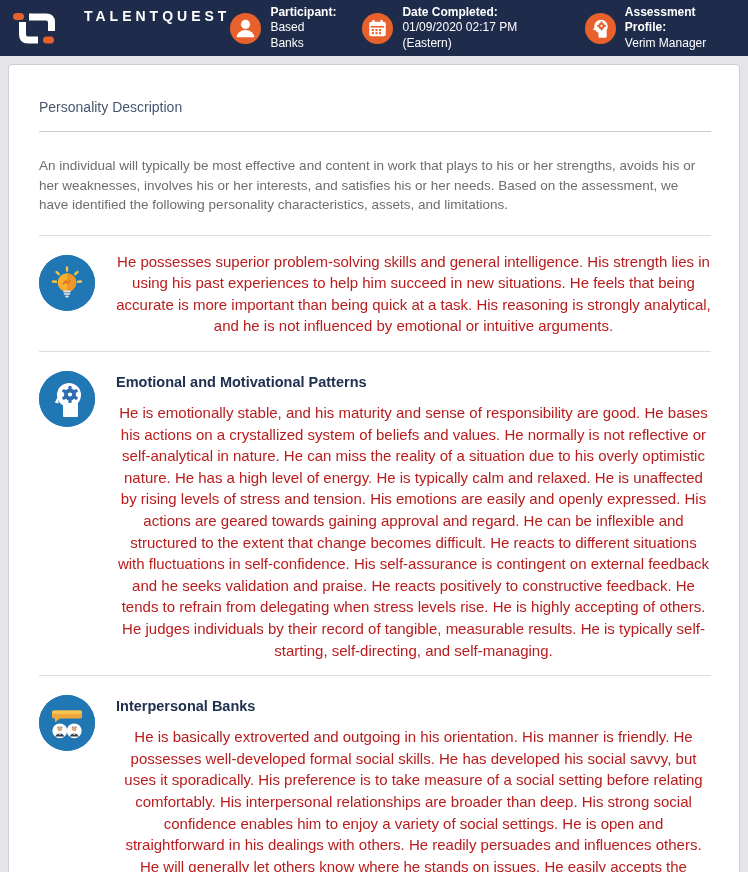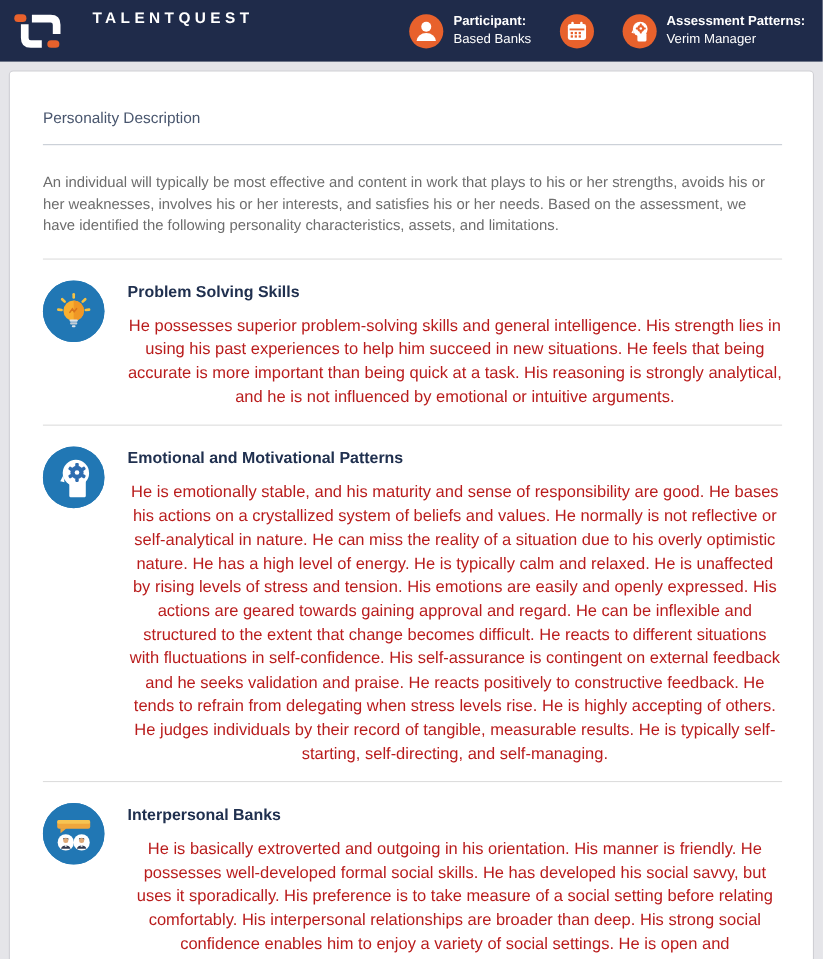--- a/index.html
+++ b/index.html
@@ -139,20 +139,24 @@
           <rect x="8.5" y="12.5" width="13" height="1.6" fill="#e8612c"></rect>
           <g fill="#e8612c">
             <rect x="9.5" y="15.5" width="2" height="2"></rect>
               <rect x="13" y="15.5" width="2" height="2"></rect>
               <rect x="16.5" y="15.5" width="2" height="2"></rect>
             <rect x="9.5" y="18.5" width="2" height="2"></rect>
               <rect x="13" y="18.5" width="2" height="2"></rect>
               <rect x="16.5" y="18.5" width="2" height="2"></rect>
           </g>
         </svg>
+      </span>
+      <span class="hi-text">
+        <span class="hi-label">Date Completed:</span>
+        <span class="hi-value">01/09/2020 02:17 PM (Eastern)</span>
       </span>
     </div>
 
     <div class="header-item">
       <span class="hi-circle">
         <svg viewBox="0 0 30 30" width="31" height="31">
           <circle cx="15.5" cy="13" r="6.5" fill="#ffffff"></circle>
           <rect x="13" y="16" width="8" height="8" rx="1.5" fill="#ffffff"></rect>
           <polygon points="9.2,13.5 7.8,16.3 10,16.8" fill="#ffffff"></polygon>
           <g transform="translate(16,12.5)" fill="#e8612c">
@@ -161,21 +165,21 @@
               <rect x="-0.9" y="-4.4" width="1.8" height="2" rx="0.6"></rect>
               <rect x="-0.9" y="2.4" width="1.8" height="2" rx="0.6"></rect>
               <rect x="-4.4" y="-0.9" width="2" height="1.8" rx="0.6"></rect>
               <rect x="2.4" y="-0.9" width="2" height="1.8" rx="0.6"></rect>
             </g>
             <circle r="1.1" fill="#ffffff"></circle>
           </g>
         </svg>
       </span>
       <span class="hi-text">
-        <span class="hi-label">Assessment Patterns:</span>
+        <span class="hi-label">Assessment Profile:</span>
         <span class="hi-value">Verim Manager</span>
       </span>
     </div>
 
   </div>
 </header>
 
 <main class="card">
   <h1 class="page-title">Personality Description</h1>
   <hr class="title-rule">
@@ -194,21 +198,20 @@
         </g>
         <circle cx="28" cy="27.5" r="9.3" fill="#f9b031"></circle>
         <path d="M28 18.2 a9.3 9.3 0 0 1 0 18.6 z" fill="#ef9726"></path>
         <path d="M24.5 29 l2.3-3.2 1.6 2.6 2.2-2.8" fill="none" stroke="#d8731d" stroke-width="1.4" stroke-linecap="round"></path>
         <rect x="24.2" y="35.4" width="7.6" height="2" rx="1" fill="#dde3e9"></rect>
         <rect x="24.7" y="38" width="6.6" height="2" rx="1" fill="#c6ced6"></rect>
         <rect x="26.3" y="40.6" width="3.4" height="1.8" rx="0.9" fill="#dde3e9"></rect>
       </svg>
     </div>
     <div class="section-body">
-      <h2 class="section-title">Problem Solving Skills</h2>
       <p class="section-text">He possesses superior problem-solving skills and general intelligence. His strength lies in using his past experiences to help him succeed in new situations. He feels that being accurate is more important than being quick at a task. His reasoning is strongly analytical, and he is not influenced by emotional or intuitive arguments.</p>
     </div>
   </section>
 
   <section class="section">
     <div class="section-icon">
       <svg viewBox="0 0 56 56">
         <circle cx="28" cy="28" r="28" fill="#2177b4"></circle>
         <g fill="#ffffff">
           <circle cx="30" cy="24" r="12"></circle>

